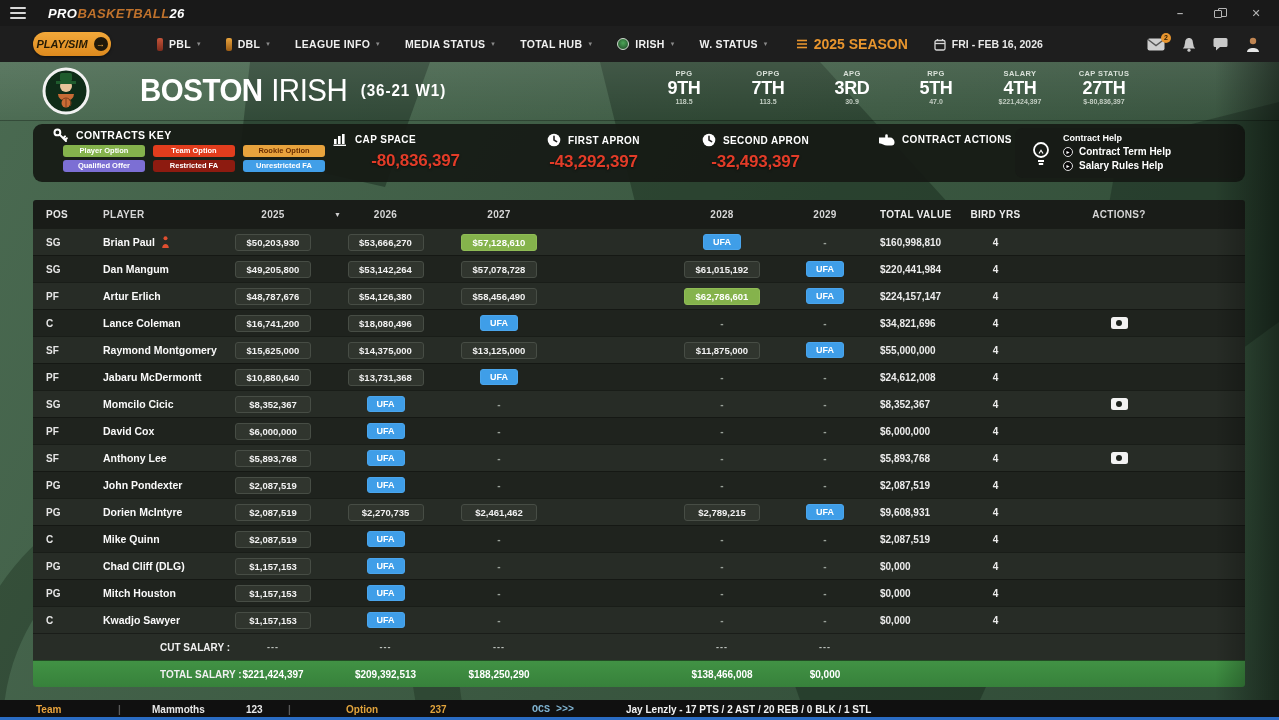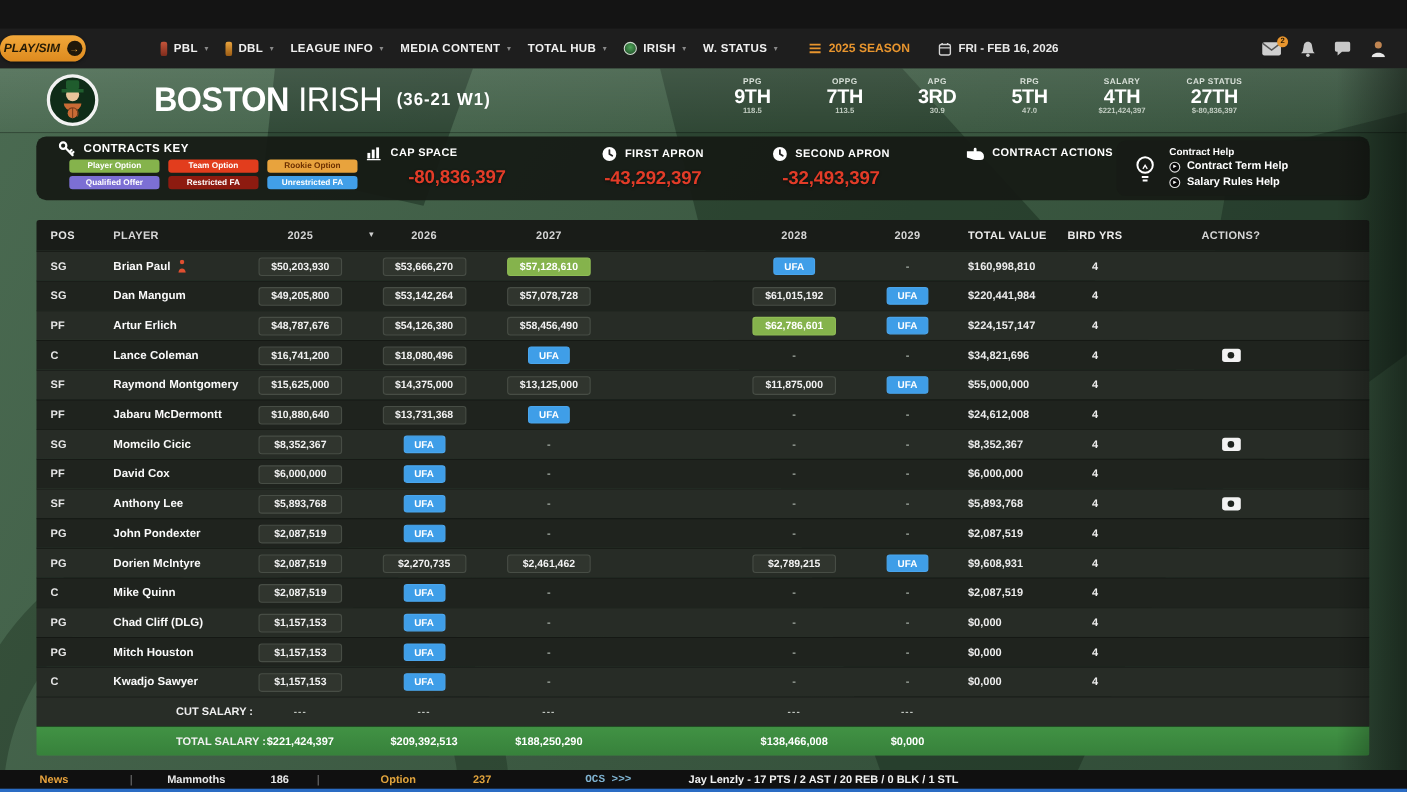--- a/index.html
+++ b/index.html
@@ -17,37 +17,37 @@
   .winctl { margin-left:auto; display:flex; align-items:center; gap:24px; margin-right:16px; color:#b5b5b5; font-size:11px; }
   .wc { width:14px; text-align:center; cursor:pointer; font-weight:700; }
   .restore-glyph { position:relative; display:inline-block; width:8px; height:8px;
     border:1.2px solid #b5b5b5; border-radius:1px; background:#191919; top:1px; }
   .restore-glyph::before { content:""; position:absolute; top:-3.5px; left:2.5px; width:7px; height:7px;
     border:1.2px solid #b5b5b5; border-radius:1px; z-index:-1; }
 
   
   .navbar { position:absolute; top:26px; left:0; right:0; height:36px; background:#1e1e1e;
     display:flex; align-items:center; z-index:10; }
-  .playsim { width:78px; height:24px; border-radius:13px;
+  .playsim { margin-left:33px; width:78px; height:24px; border-radius:13px;
     background:linear-gradient(180deg,#f2a83a,#dd8a1e); display:flex; align-items:center; justify-content:center;
     gap:6px; font-weight:900; font-style:italic; font-size:11px; color:#241a05; cursor:pointer;
     box-shadow:0 1px 3px rgba(0,0,0,.5); }
   .ps-circle { width:14px; height:14px; border-radius:50%; background:#20180a; color:#f2a83a;
     font-size:9px; line-height:14px; text-align:center; font-style:normal; }
-  .navitems { display:flex; align-items:center; margin-left:68px; gap:15px; }
+  .navitems { display:flex; align-items:center; margin-left:46px; gap:25px; }
   .navitem { display:flex; align-items:center; gap:6px; font-weight:800; font-size:10.5px;
     color:#f0f0f0; letter-spacing:.3px; cursor:pointer; white-space:nowrap; }
   .ncaret { color:#8a8a8a; font-size:7px; }
   .nicon { display:inline-block; }
   .nicon.pbl-logo { width:6px; height:13px; border-radius:2px; background:linear-gradient(180deg,#c5543a,#7e2c1c); }
   .nicon.dbl-logo { width:6px; height:13px; border-radius:2px; background:linear-gradient(180deg,#e8a33d,#9c5c14); }
   .nicon.team-logo { width:12px; height:12px; border-radius:50%;
     background:radial-gradient(circle at 50% 40%, #4da558, #1c4423); border:1px solid #cfdccf; }
   .season { display:flex; align-items:center; gap:6px; margin-left:28px; color:#e8952e;
-    font-weight:800; font-size:11px; cursor:pointer; white-space:nowrap; }
+    font-weight:800; font-size:14px; cursor:pointer; white-space:nowrap; }
   .navdate { margin-left:26px; color:#e8e8e8; font-weight:700; font-size:10.5px;
     display:flex; align-items:center; gap:6px; white-space:nowrap; }
   .statusicons { margin-left:auto; margin-right:18px; display:flex; gap:17px; align-items:center; }
   .sicon { position:relative; cursor:pointer; display:flex; align-items:center; }
   .mail-badge { position:absolute; top:-5px; right:-6px; width:10px; height:10px; border-radius:50%;
     background:#e8952e; color:#2a1c05; font-size:7px; font-weight:800; line-height:10px; text-align:center; }
 
   
   .main { position:absolute; top:62px; left:0; width:1279px; height:638px;
     background:linear-gradient(120deg,#4a6a51,#3a5740 55%,#2f4a36); overflow:hidden; }
@@ -150,20 +150,35 @@
   .tk-score2 { left:430px; color:#e0a33c; }
   .tk-ocs { left:532px; color:#7fb3d1;font-family:Liberation Mono, monospace; }
   .tk-stat { left:626px; color:#f2f2f2; }
   .bottom-accent { position:absolute; left:0; right:0; bottom:0; height:3px; background:#2a6cc4; z-index:10; }
 </style>
 </head>
 <body>
 
 <div class="screen">
 
+  <div class="titlebar">
+    <div class="hamburger">
+        <span></span>
+        <span></span>
+        <span></span>
+      </div>
+    <div class="logo">
+      <span>PRO</span><span class="logo-mid">BASKETBALL</span><span>26</span>
+    </div>
+    <div class="winctl">
+      <span class="wc">–</span>
+      <span class="wc"><span class="restore-glyph"></span></span>
+      <span class="wc">✕</span>
+    </div>
+  </div>
 
   <div class="navbar">
     <div class="playsim">
       <span>PLAY/SIM</span>
       <span class="ps-circle">→</span>
     </div>
     <div class="navitems">
         <div class="navitem">
           <span class="nicon pbl-logo"></span>
           <span class="nlabel">PBL</span>
@@ -172,21 +187,21 @@
         <div class="navitem">
           <span class="nicon dbl-logo"></span>
           <span class="nlabel">DBL</span>
           <span class="ncaret">▾</span>
         </div>
         <div class="navitem">
           <span class="nlabel">LEAGUE INFO</span>
           <span class="ncaret">▾</span>
         </div>
         <div class="navitem">
-          <span class="nlabel">MEDIA CONTENT</span>
+          <span class="nlabel">MEDIA STATUS</span>
           <span class="ncaret">▾</span>
         </div>
         <div class="navitem">
           <span class="nlabel">TOTAL HUB</span>
           <span class="ncaret">▾</span>
         </div>
         <div class="navitem">
           <span class="nicon team-logo"></span>
           <span class="nlabel">IRISH</span>
           <span class="ncaret">▾</span>
@@ -856,24 +871,24 @@
             </div>
             <div class="cell c-total"></div>
             <div class="cell c-bird"></div>
             <div class="cell c-act"></div>
           </div>
         </div>
     </div>
   </div>
 
   <div class="ticker">
-    <span class="tk-news">News</span>
+    <span class="tk-news">Team</span>
     <span class="tk-sep1">|</span>
     <span class="tk-team1">Mammoths</span>
-    <span class="tk-score1">186</span>
+    <span class="tk-score1">123</span>
     <span class="tk-sep2">|</span>
     <span class="tk-team2">Option</span>
     <span class="tk-score2">237</span>
     <span class="tk-ocs">OCS &gt;&gt;&gt;</span>
     <span class="tk-stat">Jay Lenzly - 17 PTS / 2 AST / 20 REB / 0 BLK / 1 STL</span>
   </div>
   <div class="bottom-accent"></div>
 </div>
 
 </body></html>

